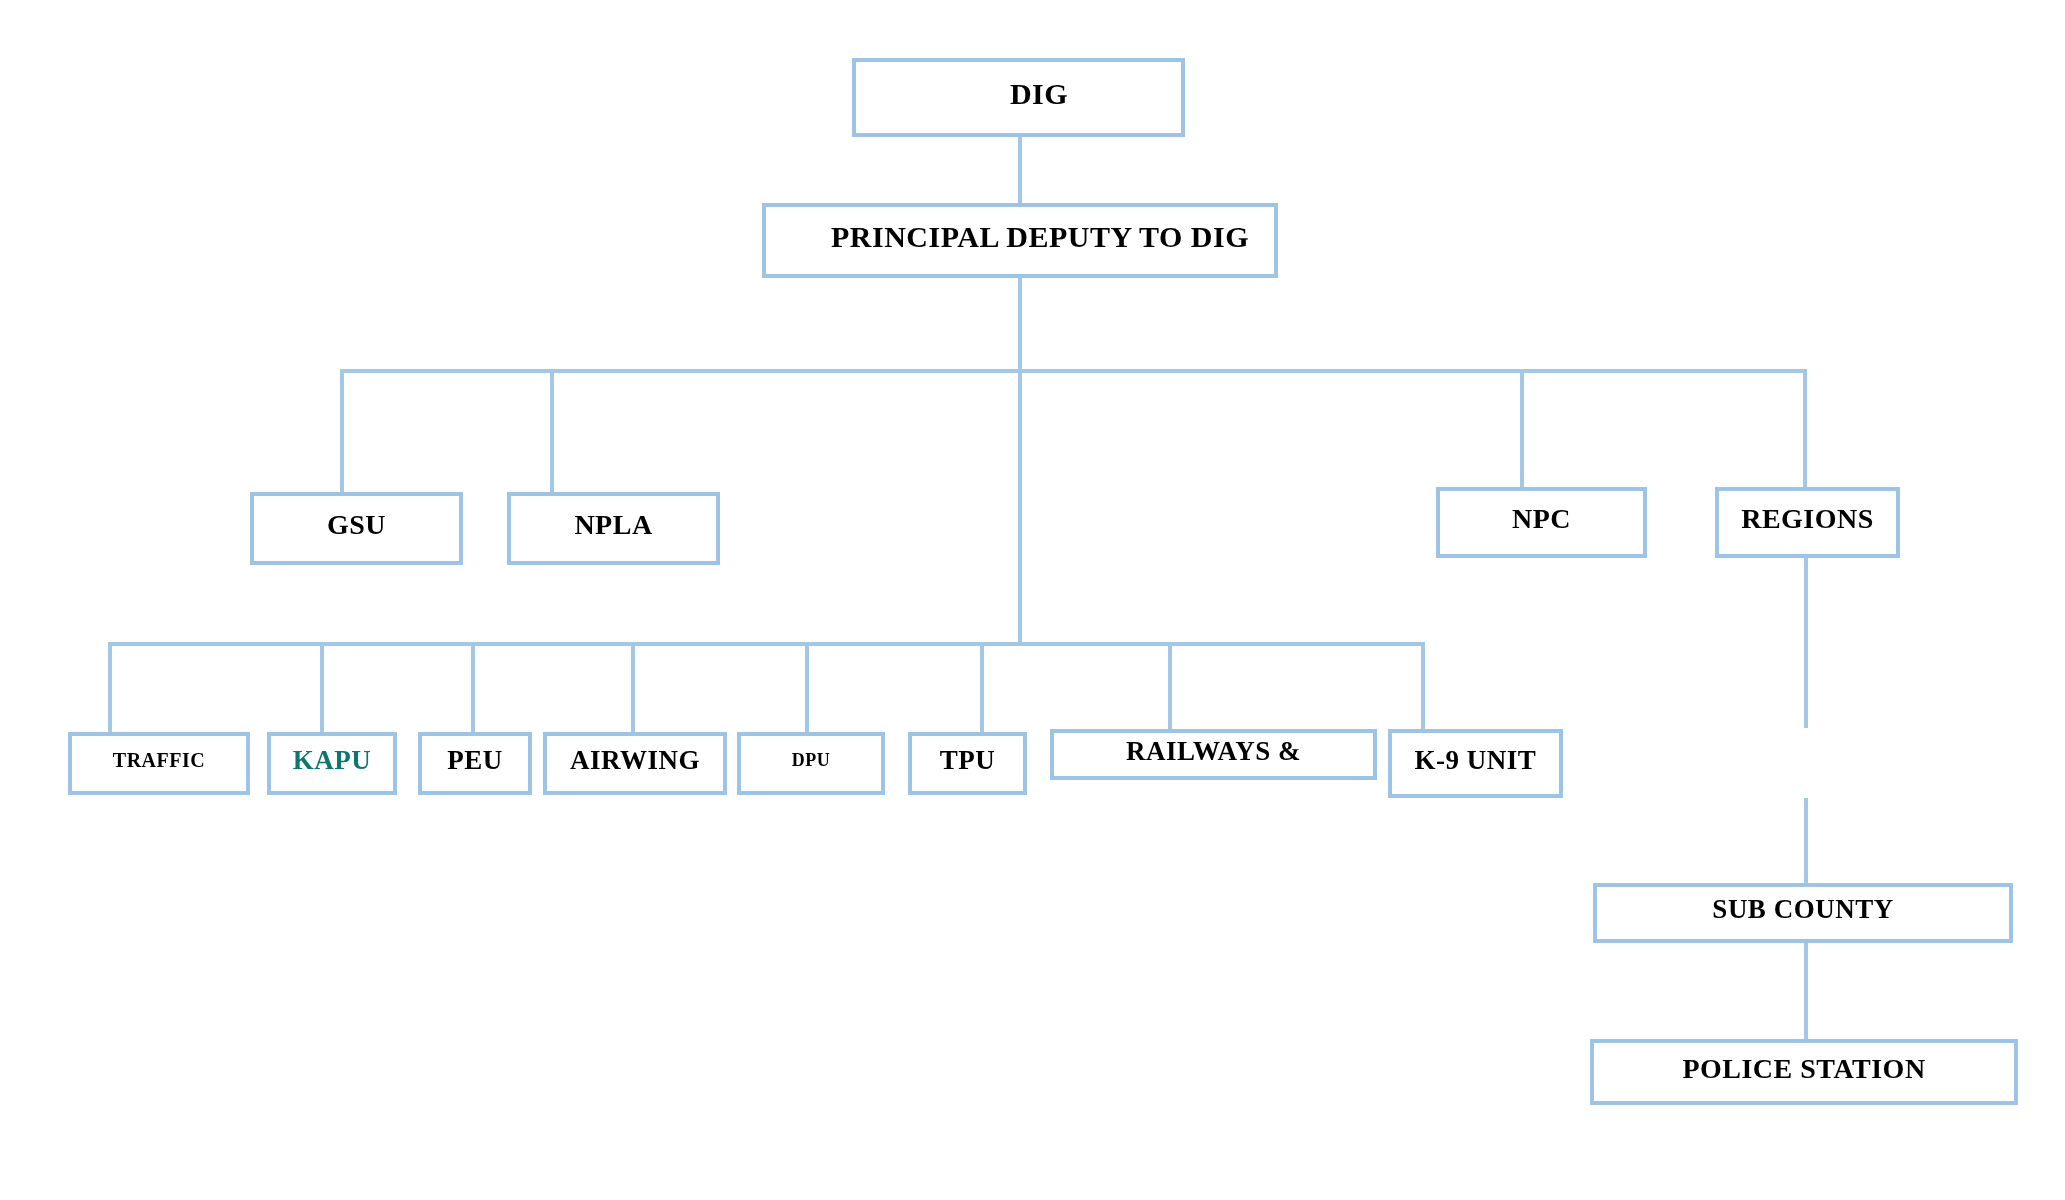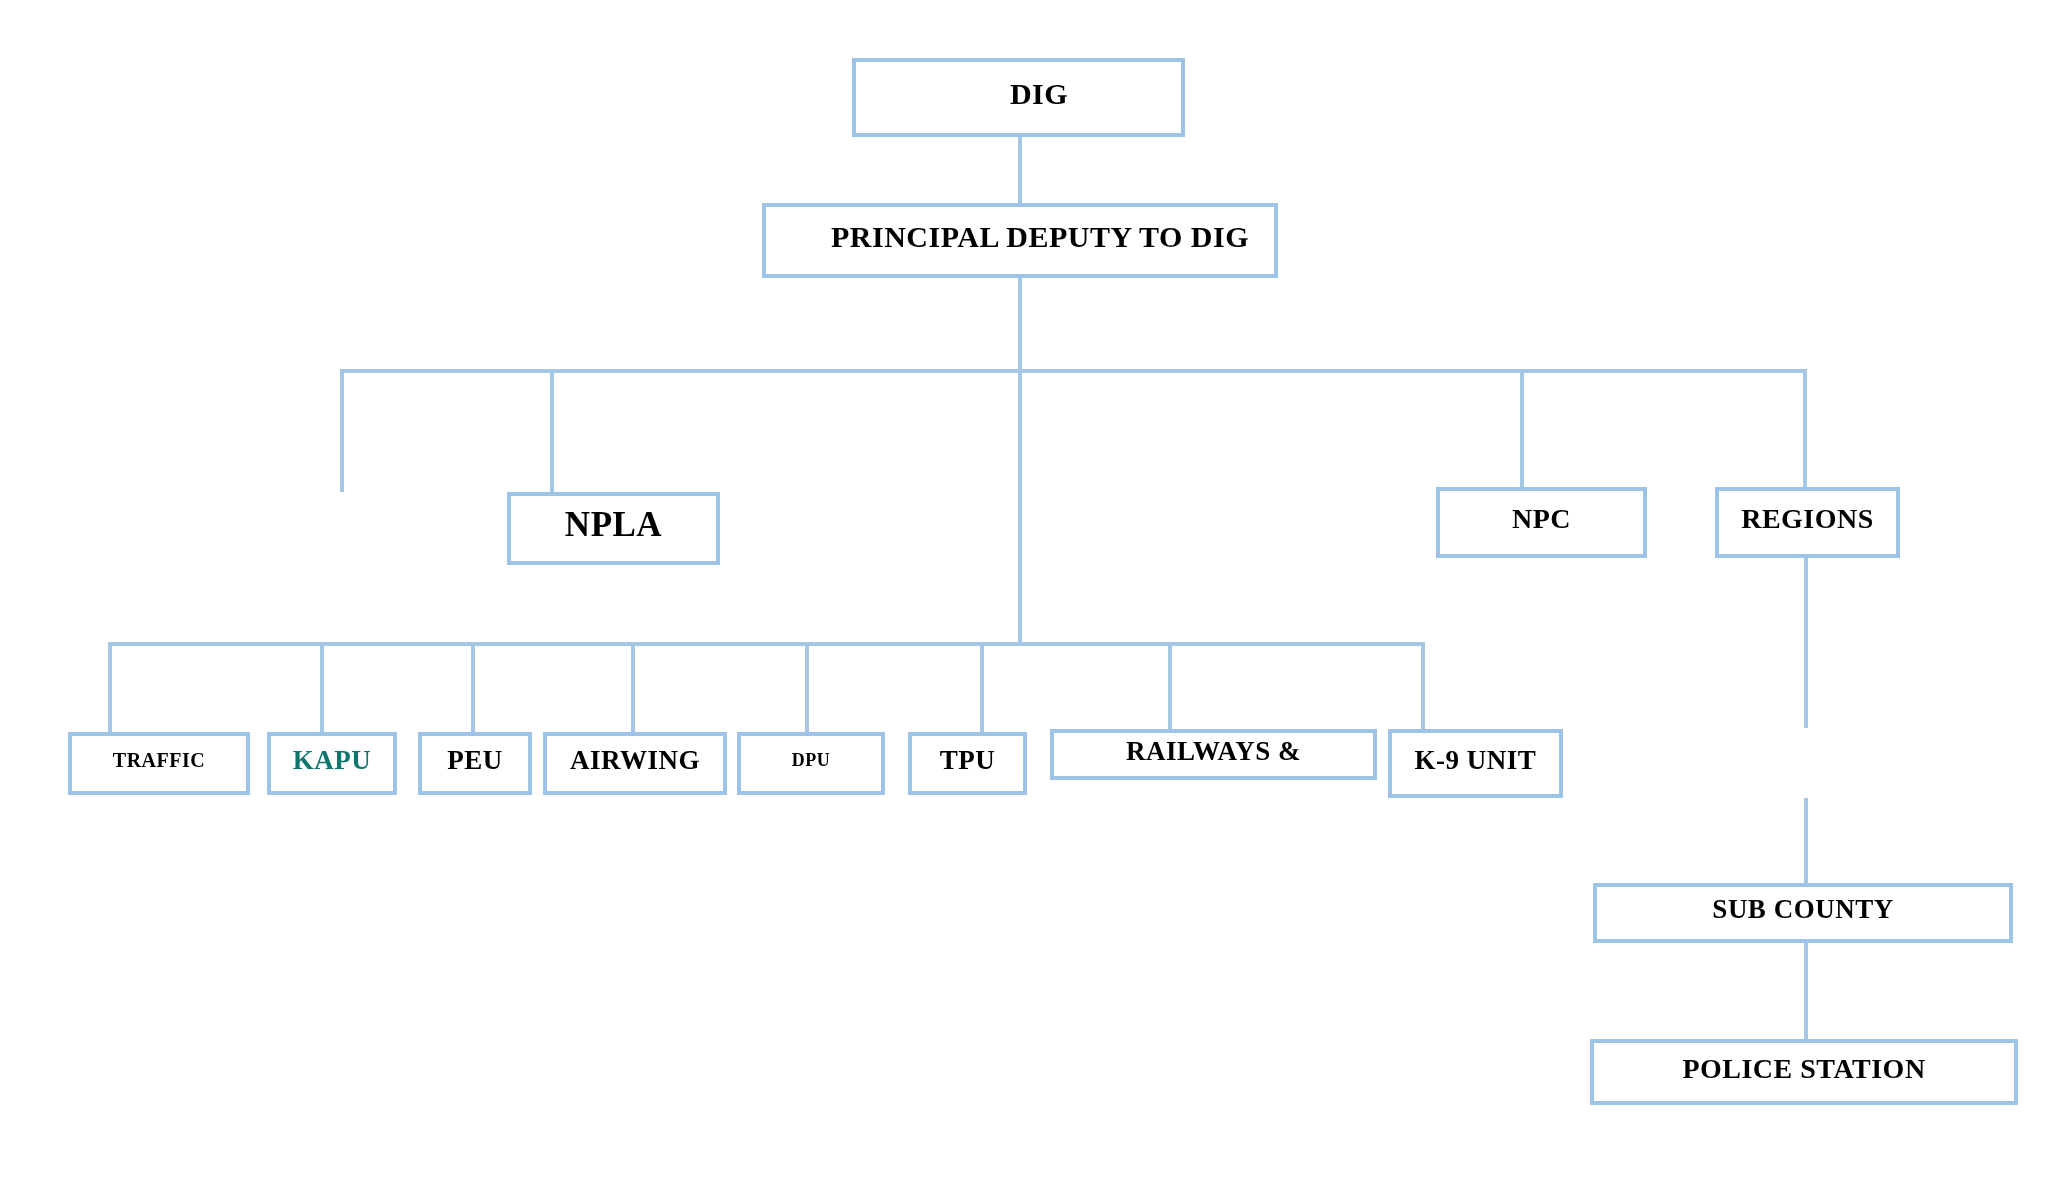--- a/index.html
+++ b/index.html
@@ -61,21 +61,24 @@
     <div class="connector" style="left: 1804px; top: 798px; width: 4px; height: 85px; background: rgb(165, 199, 230);"></div>
     <div class="connector" style="left: 1804px; top: 943px; width: 4px; height: 96px; background: rgb(165, 199, 230);"></div>
     <div class="connector" style="left: 340px; top: 369px; width: 1467px; height: 4px; background: rgb(165, 199, 230);"></div>
     <div class="connector" style="left: 108px; top: 642px; width: 1317px; height: 4px; background: rgb(165, 199, 230);"></div>
     <div class="org-node" style="left: 852px; top: 58px; width: 333px; height: 79px; font-size: 30px; border-color: rgb(157, 195, 230); color: rgb(0, 0, 0); padding-left: 41px;">
       <span>DIG</span>
     </div>
     <div class="org-node" style="left: 762px; top: 203px; width: 516px; height: 75px; font-size: 30px; border-color: rgb(157, 195, 230); color: rgb(0, 0, 0); padding-left: 40px;">
       <span>PRINCIPAL DEPUTY TO DIG</span>
     </div>
-    <div class="org-node" style="left: 507px; top: 492px; width: 213px; height: 73px; font-size: 35px; border-color: rgb(157, 195, 230); color: rgb(0, 0, 0);">
+    <div class="org-node" style="left: 250px; top: 492px; width: 213px; height: 73px; font-size: 28px; border-color: rgb(157, 195, 230); color: rgb(0, 0, 0);">
+      <span>GSU</span>
+    </div>
+    <div class="org-node" style="left: 507px; top: 492px; width: 213px; height: 73px; font-size: 28px; border-color: rgb(157, 195, 230); color: rgb(0, 0, 0);">
       <span>NPLA</span>
     </div>
     <div class="org-node" style="left: 1436px; top: 487px; width: 211px; height: 71px; font-size: 28px; border-color: rgb(157, 195, 230); color: rgb(0, 0, 0);">
       <span>NPC</span>
     </div>
     <div class="org-node" style="left: 1715px; top: 487px; width: 185px; height: 71px; font-size: 28px; border-color: rgb(157, 195, 230); color: rgb(0, 0, 0);">
       <span>REGIONS</span>
     </div>
     <div class="org-node" style="left: 68px; top: 732px; width: 182px; height: 63px; font-size: 20px; border-color: rgb(157, 195, 230); color: rgb(0, 0, 0);">
       <span>TRAFFIC</span>

